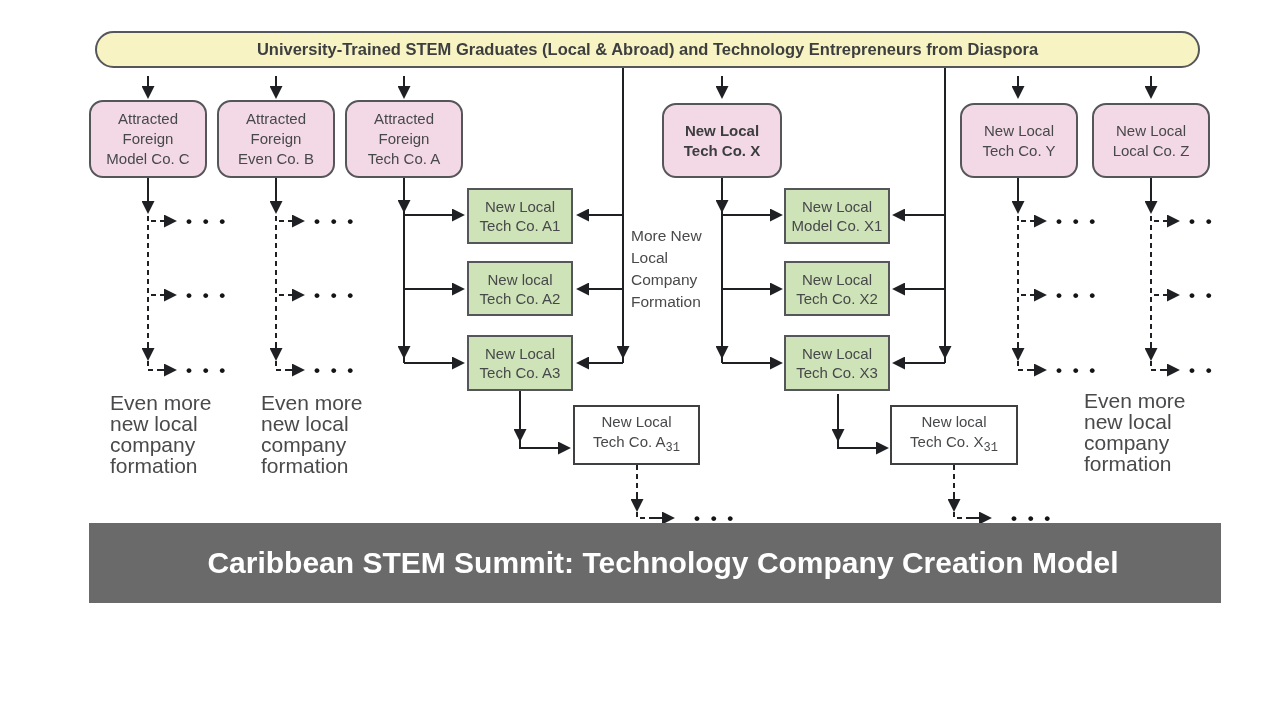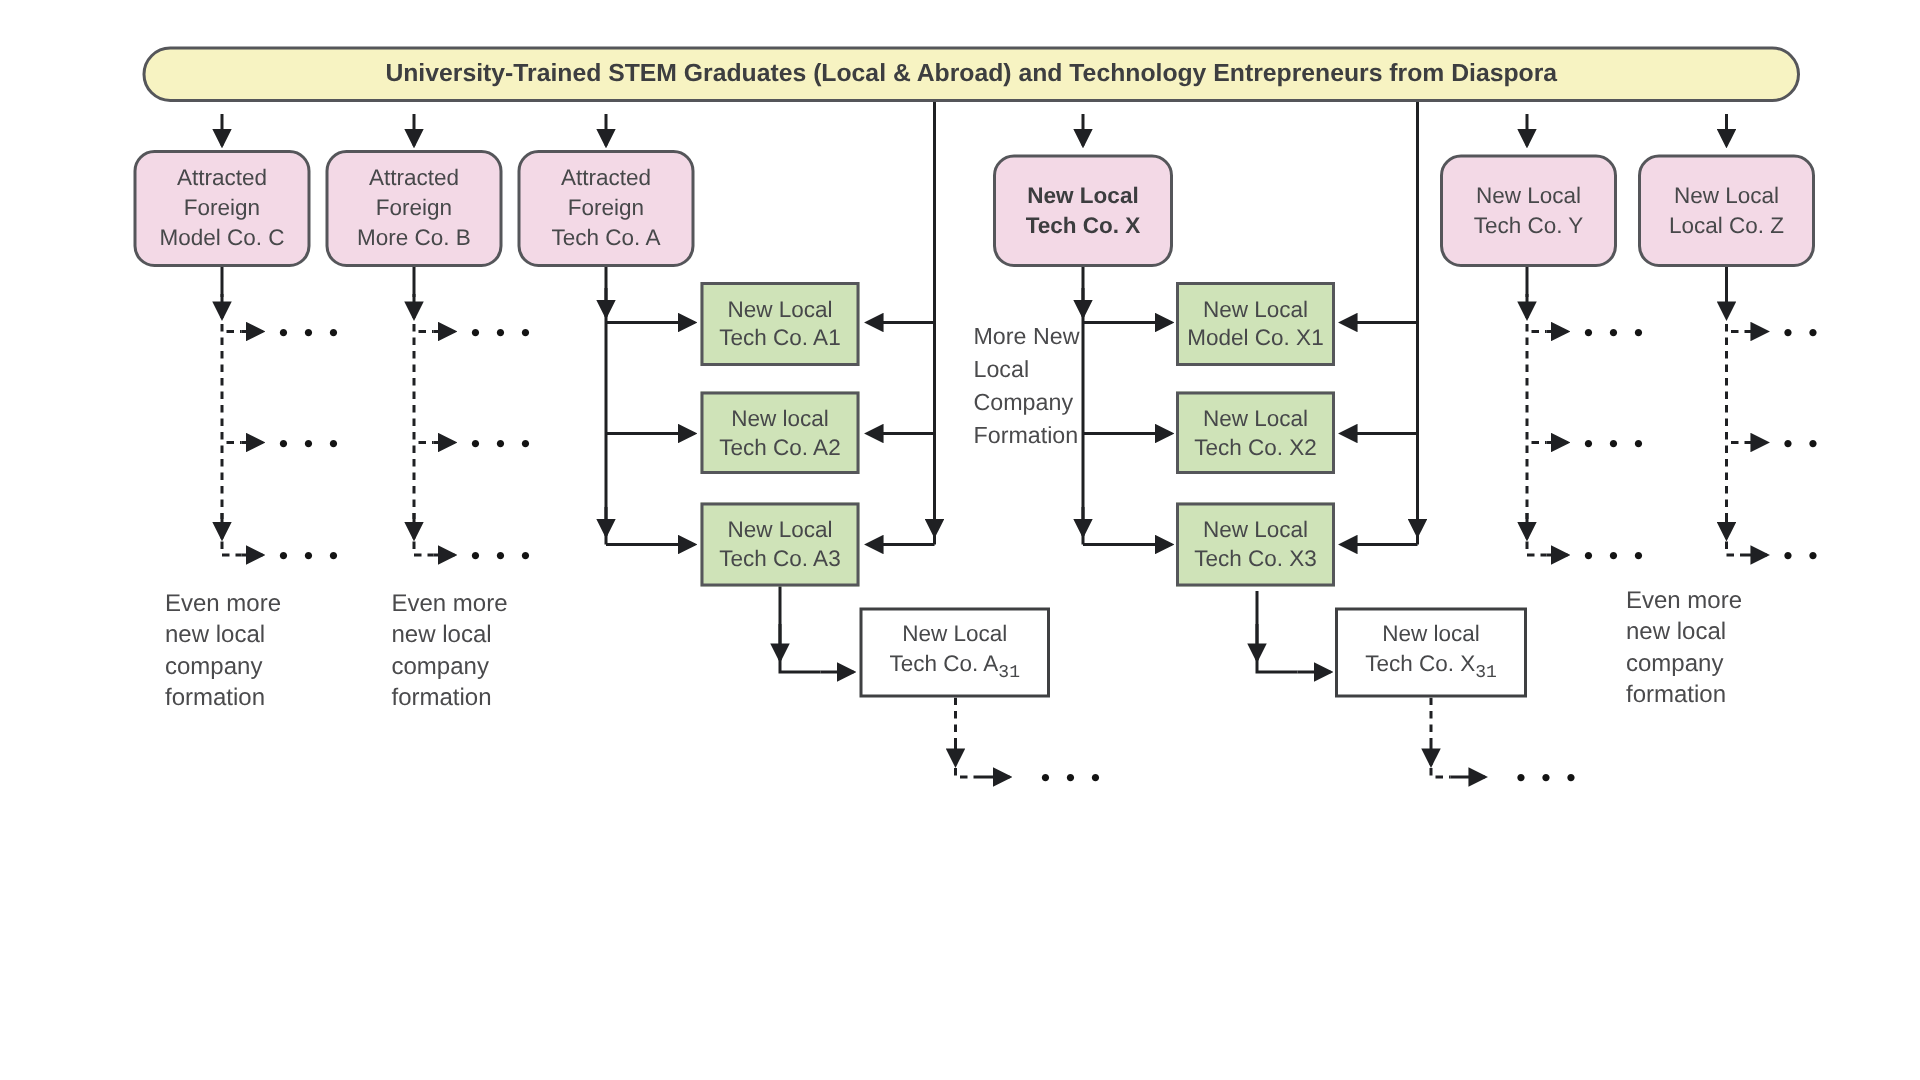--- a/index.html
+++ b/index.html
@@ -24,21 +24,21 @@
   .pink.bold { font-weight:bold; color:#3c3d3f; }
   .green {
     background:#cfe3b8; border:2px solid #55565a;
     font-size:15px; line-height:19px;
   }
   .whitebox {
     background:#ffffff; border:2px solid #3f4042;
     font-size:15px; line-height:20px;
   }
   .whitebox sub { font-size:12px;font-family:Liberation Mono, monospace; }
-  .lbl { position:absolute; font-size:16px; line-height:21px; color:#4a4a4c; }
+  .lbl { position:absolute; font-size:21px; line-height:21px; color:#4a4a4c; }
   .lbl div { white-space:nowrap; }
   .dots {
     position:absolute; font-size:17px; line-height:17px; font-weight:bold;
     letter-spacing:3px; color:#141414; white-space:nowrap;
   }
   .gray-bar {
     position:absolute; left:89px; top:523px; width:1148px; height:80px;
     background:#6a6a6a; display:flex; align-items:center; justify-content:center;
   }
   .gray-bar span { color:#ffffff; font-weight:bold; font-size:30px; white-space:nowrap; }
@@ -164,21 +164,21 @@
   </div>
 
   <div class="node pink" style="left:89px; top:100px; width:118px; height:78px;">
     <span>Attracted</span>
     <span>Foreign</span>
     <span>Model Co. C</span>
   </div>
   <div class="node pink" style="left:217px; top:100px; width:118px; height:78px;">
     <span>Attracted</span>
     <span>Foreign</span>
-    <span>More Co. B</span>
+    <span>Even Co. B</span>
   </div>
   <div class="node pink" style="left:345px; top:100px; width:118px; height:78px;">
     <span>Attracted</span>
     <span>Foreign</span>
     <span>Tech Co. A</span>
   </div>
   <div class="node pink bold" style="left:662px; top:103px; width:120px; height:75px;">
     <span>New Local</span>
     <span>Tech Co. X</span>
   </div>
@@ -218,21 +218,21 @@
 
   <div class="node whitebox" style="left:573px; top:405px; width:127px; height:60px;">
     <span>New Local</span>
     <span><span>Tech Co. A</span><sub>31</sub></span>
   </div>
   <div class="node whitebox" style="left:890px; top:405px; width:128px; height:60px;">
     <span>New local</span>
     <span><span>Tech Co. X</span><sub>31</sub></span>
   </div>
 
-  <div class="lbl" style="left:631px; top:214px; line-height:22px; font-size:15.5px;margin-left:18px;">
+  <div class="lbl" style="left:631px; top:225px; line-height:22px; font-size:15.5px;">
     <div>More New</div>
     <div>Local</div>
     <div>Company</div>
     <div>Formation</div>
   </div>
 
   <div class="lbl" style="left:110px; top:392px;">
     <div>Even more</div>
     <div>new local</div>
     <div>company</div>
@@ -259,14 +259,17 @@
   <span class="dots" style="left:314px; top:362px;">• • •</span>
   <span class="dots" style="left:1056px; top:213px;">• • •</span>
   <span class="dots" style="left:1056px; top:287px;">• • •</span>
   <span class="dots" style="left:1056px; top:362px;">• • •</span>
   <span class="dots" style="left:1189px; top:213px;">• • •</span>
   <span class="dots" style="left:1189px; top:287px;">• • •</span>
   <span class="dots" style="left:1189px; top:362px;">• • •</span>
   <span class="dots" style="left:694px; top:510px;">• • •</span>
   <span class="dots" style="left:1011px; top:510px;">• • •</span>
 
+  <div class="gray-bar">
+    <span>Caribbean STEM Summit: Technology Company Creation Model</span>
+  </div>
 
 </div>
 
 </body></html>

